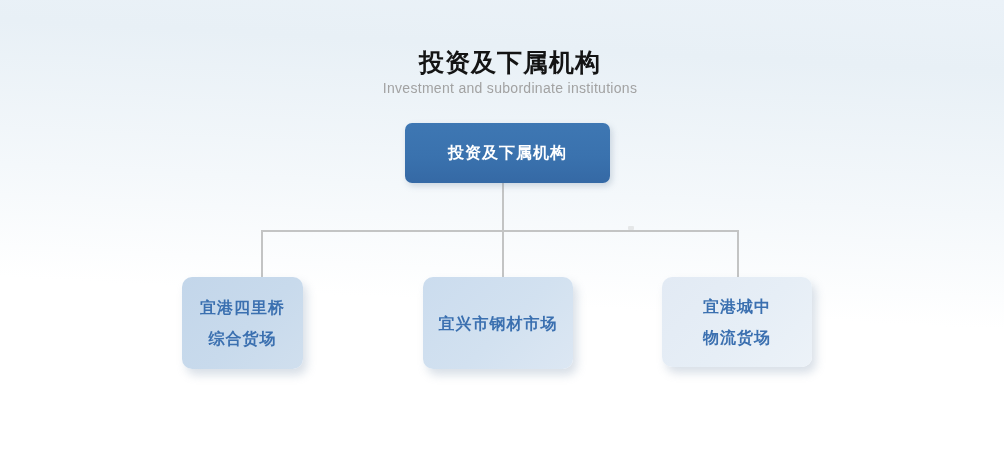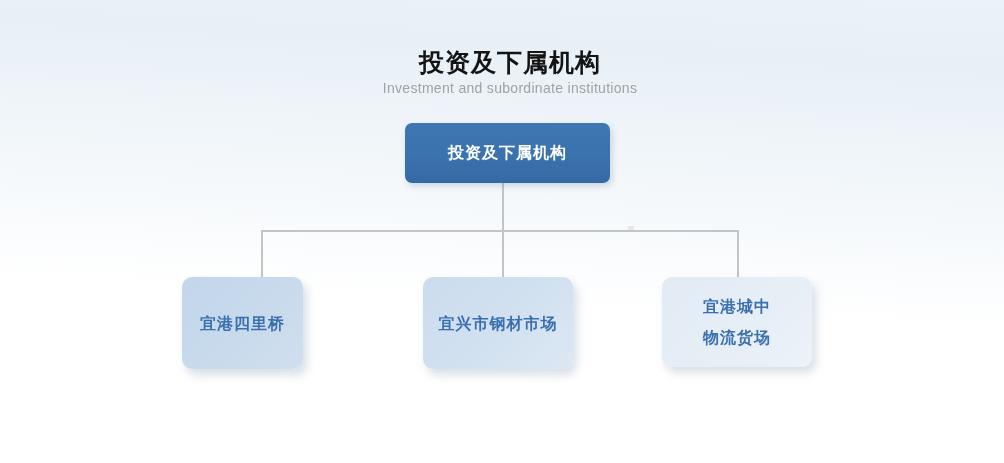--- a/index.html
+++ b/index.html
@@ -102,20 +102,21 @@
   <div class="connector conn-left-drop"></div>
   <div class="connector conn-right-drop"></div>
   <div class="conn-notch"></div>
 
   <div class="root-node">
     <span>投资及下属机构</span>
   </div>
 
   <div class="child-node child-1">
     <span>宜港四里桥</span>
+    <span>综合货场</span>
   </div>
 
   <div class="child-node child-2">
     <span>宜兴市钢材市场</span>
   </div>
 
   <div class="child-node child-3">
     <span>宜港城中</span>
     <span>物流货场</span>
   </div>

